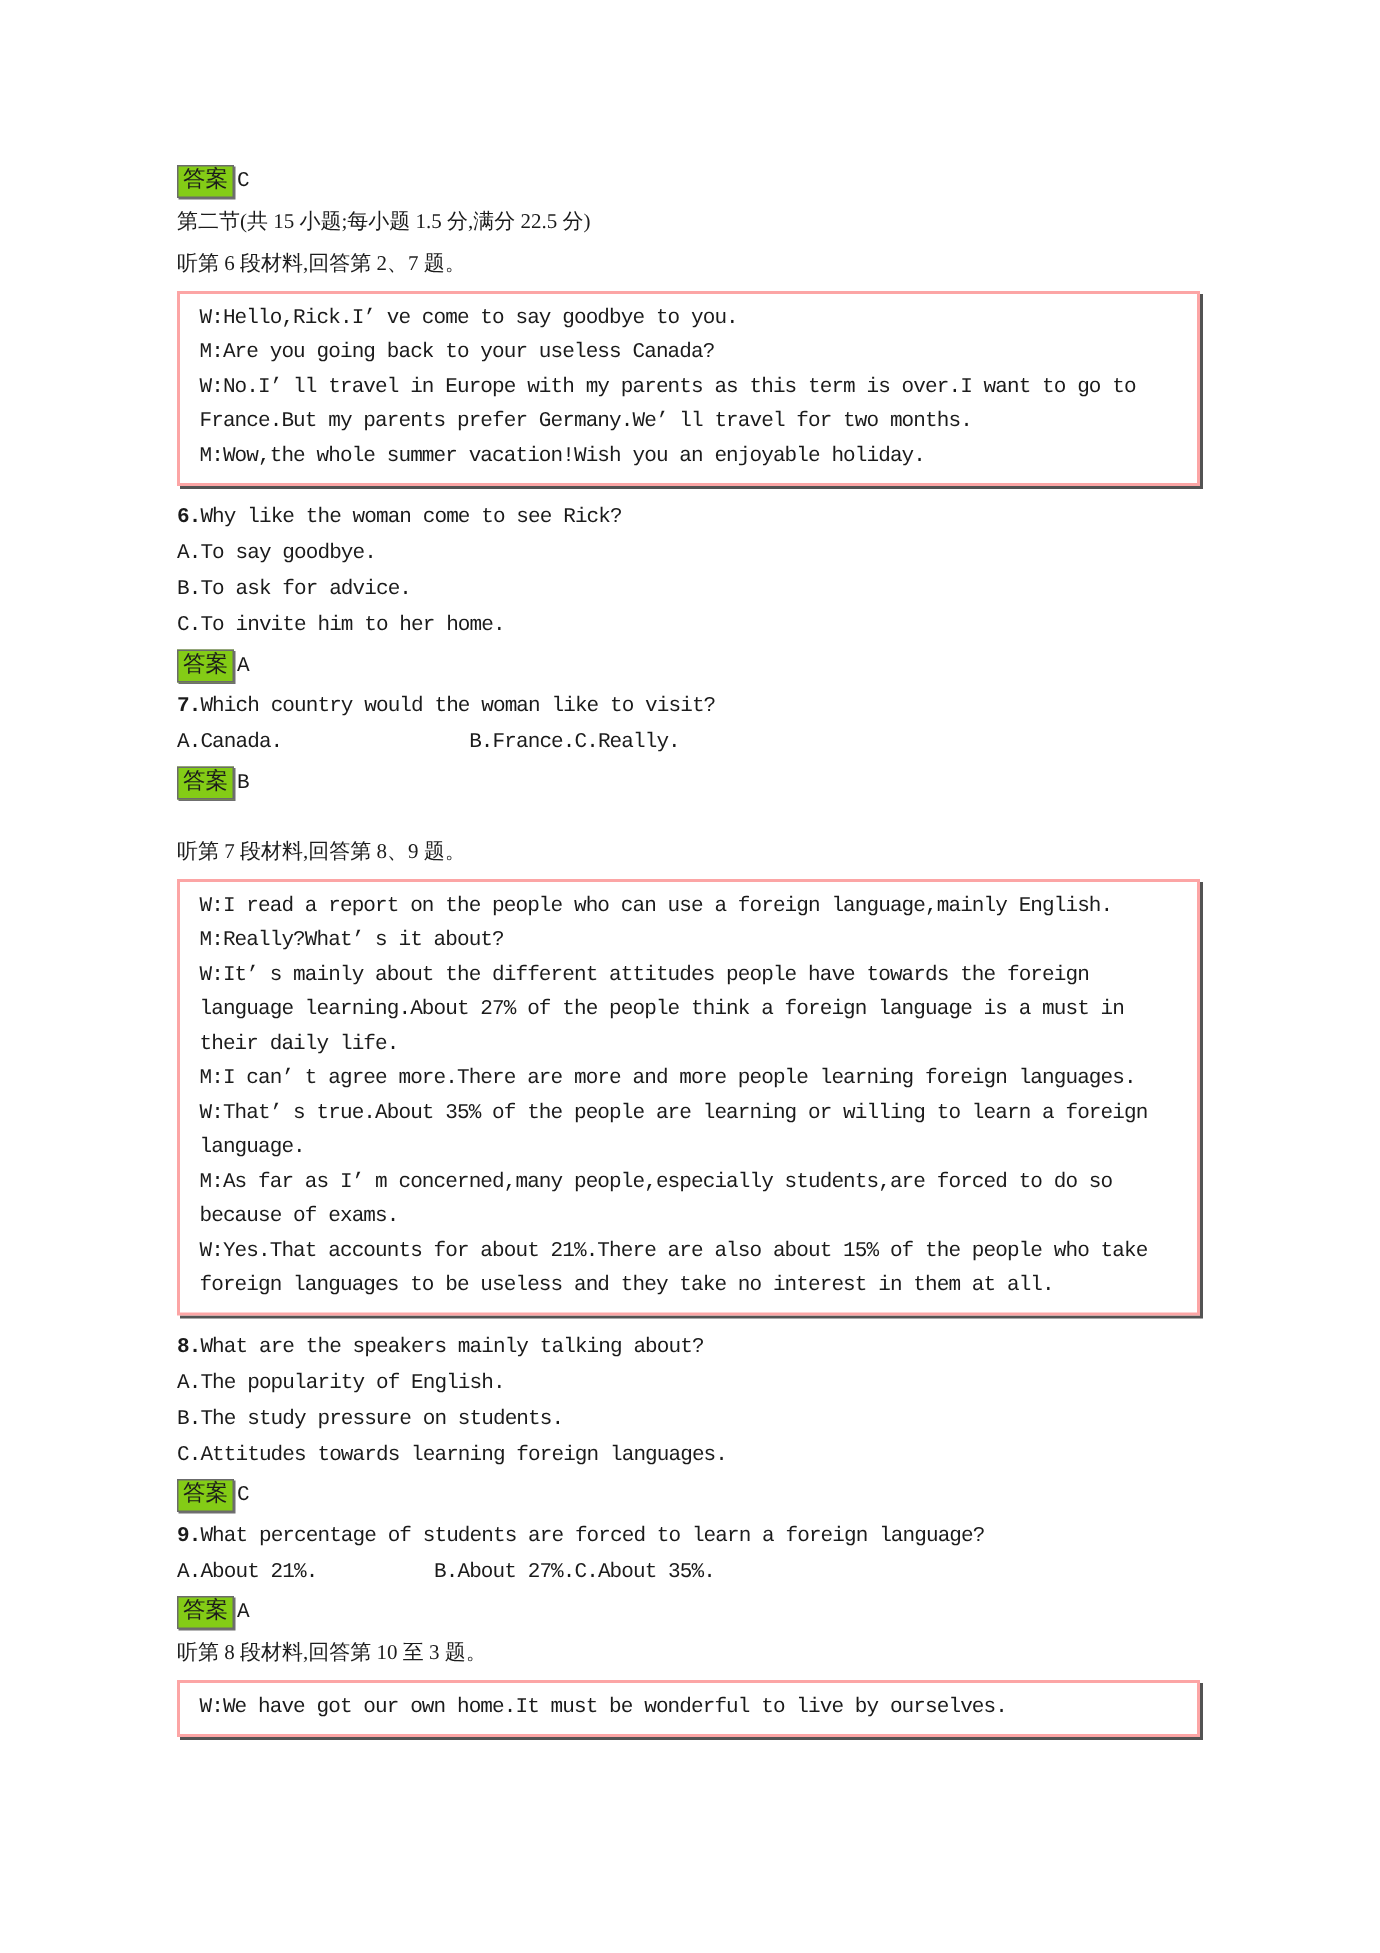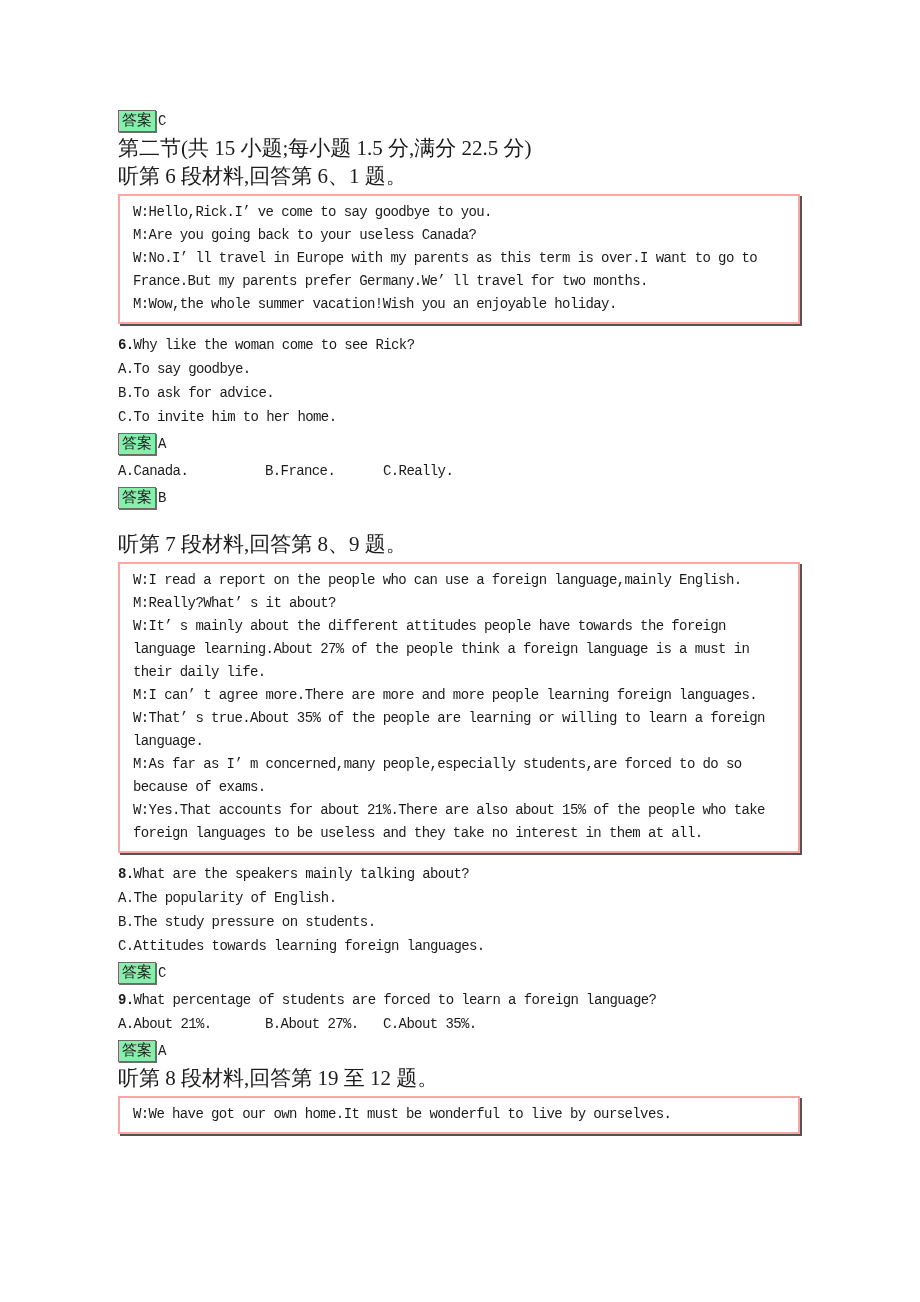--- a/index.html
+++ b/index.html
@@ -1,74 +1,75 @@
 <!DOCTYPE html>
 <html><head>
 <meta charset="utf-8">
 <style>
   html,body{margin:0;padding:0;background:#fff;}
   .page{width:920px;height:1302px;background:#ffffff;color:#1b1b1b;position:relative;overflow:hidden;}
   .content{margin-left:118px;width:682px;padding-top:106px;}
-  .zh{font-family:"Liberation Serif","DejaVu Serif",serif;font-size:21px;line-height:25px;}
+  .zh{font-family:"Liberation Serif","DejaVu Serif",serif;font-size:14px;line-height:25px;}
   .en{font-family:"Liberation Mono","DejaVu Sans Mono",monospace;font-size:14px;letter-spacing:-0.6px;}
   .tx{margin-left:10px;}
   .heading{margin:2px 0 0;}
   .para{margin:1px 0 0;text-indent:2.1em;text-align:justify;}
   .intro{margin:3px 0 0;}
   .gap-top{margin-top:22px;}
   .dialog-box{border:2px solid #fca5a5;box-shadow:2px 2px 0 rgba(25,25,25,0.75);
               padding:5px 10px 6px 13px;margin:5px 0 9px;background:#fff;}
   .dialog-box p{margin:0;line-height:23px;}
   .qline{line-height:24px;margin:0;}
   .qnum{font-weight:bold;}
   .opt{line-height:24px;margin:0;}
   .optrow{line-height:24px;margin:0;}
   .c1{display:inline-block;width:147px;}
-  .c2{display:inline-block;width:118px;}
+  .c2{display:inline-block;width:118px;text-align:right;}
   .ans-row{margin:3px 0 3px;height:24px;display:flex;align-items:center;}
   .chip{font-family:"Liberation Serif","DejaVu Serif",serif;font-size:15px;line-height:19px;
-        display:inline-block;padding:0 3px 1px;background:#86efac;
+        display:inline-block;padding:0 3px 1px;background:#84cc16;
         border:1px solid #6b6b6b;box-shadow:1px 1px 0 #6f6f6f;color:#1b1b1b;}
   .ans-letter{margin-left:2px;}
 </style>
 </head>
 <body>
 
 <div class="page">
   <div class="content">
 
     <div class="ans-row tx">
       <span class="chip">答案</span>
       <span class="ans-letter en">C</span>
     </div>
 
     <div class="zh heading tx">第二节(共 15 小题;每小题 1.5 分,满分 22.5 分)</div>
 
 
-    <div class="zh intro tx">听第 6 段材料,回答第 6、1 题。</div>
+    <div class="zh intro tx">听第 6 段材料,回答第 2、7 题。</div>
 
     <div class="dialog-box">
       <p class="en">W:Hello,Rick.I’ ve come to say goodbye to you.</p>
       <p class="en">M:Are you going back to your useless Canada?</p>
       <p class="en">W:No.I’ ll travel in Europe with my parents as this term is over.I want to go to France.But my parents prefer Germany.We’ ll travel for two months.</p>
       <p class="en">M:Wow,the whole summer vacation!Wish you an enjoyable holiday.</p>
     </div>
 
     <div>
       <p class="en qline tx"><b class="qnum">6.</b><span>Why like the woman come to see Rick?</span></p>
       <p class="en opt tx">A.To say goodbye.</p>
       <p class="en opt tx">B.To ask for advice.</p>
       <p class="en opt tx">C.To invite him to her home.</p>
       <div class="ans-row tx">
         <span class="chip">答案</span>
         <span class="ans-letter en">A</span>
       </div>
     </div>
 
     <div>
+      <p class="en qline tx"><b class="qnum">7.</b><span>Which country would the woman like to visit?</span></p>
       <p class="en optrow tx">
         <span class="c1">A.Canada.</span><span class="c2">B.France.</span><span>C.Really.</span>
       </p>
       <div class="ans-row tx">
         <span class="chip">答案</span>
         <span class="ans-letter en">B</span>
       </div>
     </div>
 
     <div class="zh intro tx gap-top">听第 7 段材料,回答第 8、9 题。</div>
@@ -98,20 +99,20 @@
       <p class="en qline tx"><b class="qnum">9.</b><span>What percentage of students are forced to learn a foreign language?</span></p>
       <p class="en optrow tx">
         <span class="c1">A.About 21%.</span><span class="c2">B.About 27%.</span><span>C.About 35%.</span>
       </p>
       <div class="ans-row tx">
         <span class="chip">答案</span>
         <span class="ans-letter en">A</span>
       </div>
     </div>
 
-    <div class="zh intro tx">听第 8 段材料,回答第 19 至 12 题。</div>
+    <div class="zh intro tx">听第 8 段材料,回答第 10 至 3 题。</div>
 
     <div class="dialog-box">
       <p class="en">W:We have got our own home.It must be wonderful to live by ourselves.</p>
     </div>
 
   </div>
 </div>
 
 </body></html>

